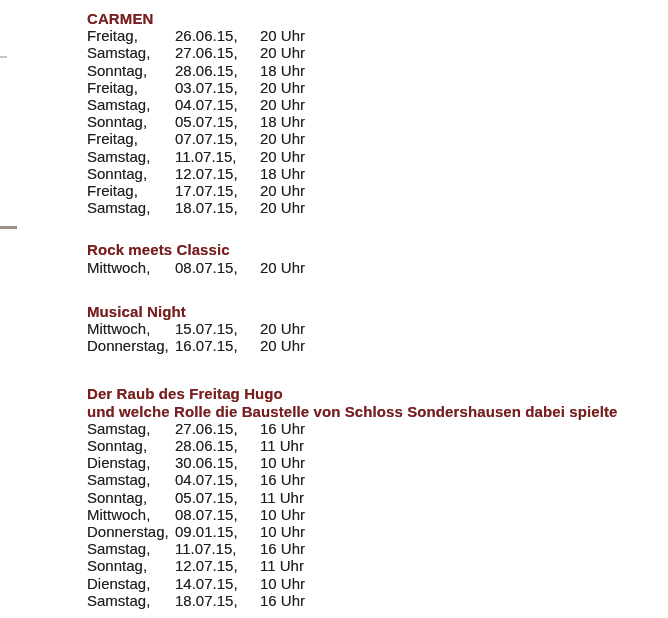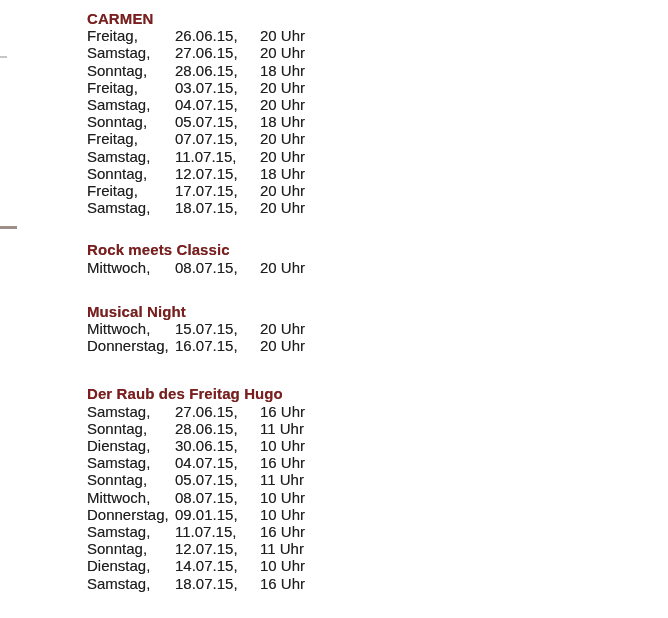--- a/index.html
+++ b/index.html
@@ -166,20 +166,21 @@
   <div class="schedule-row">
     <span class="cell day">Donnerstag,</span>
     <span class="cell date">16.07.15,</span>
     <span class="cell time">20 Uhr</span>
   </div>
 </div>
   </section>
 
   <section class="event-section">
     <h2 class="event-title">Der Raub des Freitag Hugo</h2>
+    <h2 class="event-subtitle">und welche Rolle die Baustelle von Schloss Sondershausen dabei spielte</h2>
     <div class="rows">
   <div class="schedule-row">
     <span class="cell day">Samstag,</span>
     <span class="cell date">27.06.15,</span>
     <span class="cell time">16 Uhr</span>
   </div>
 
   <div class="schedule-row">
     <span class="cell day">Sonntag,</span>
     <span class="cell date">28.06.15,</span>

